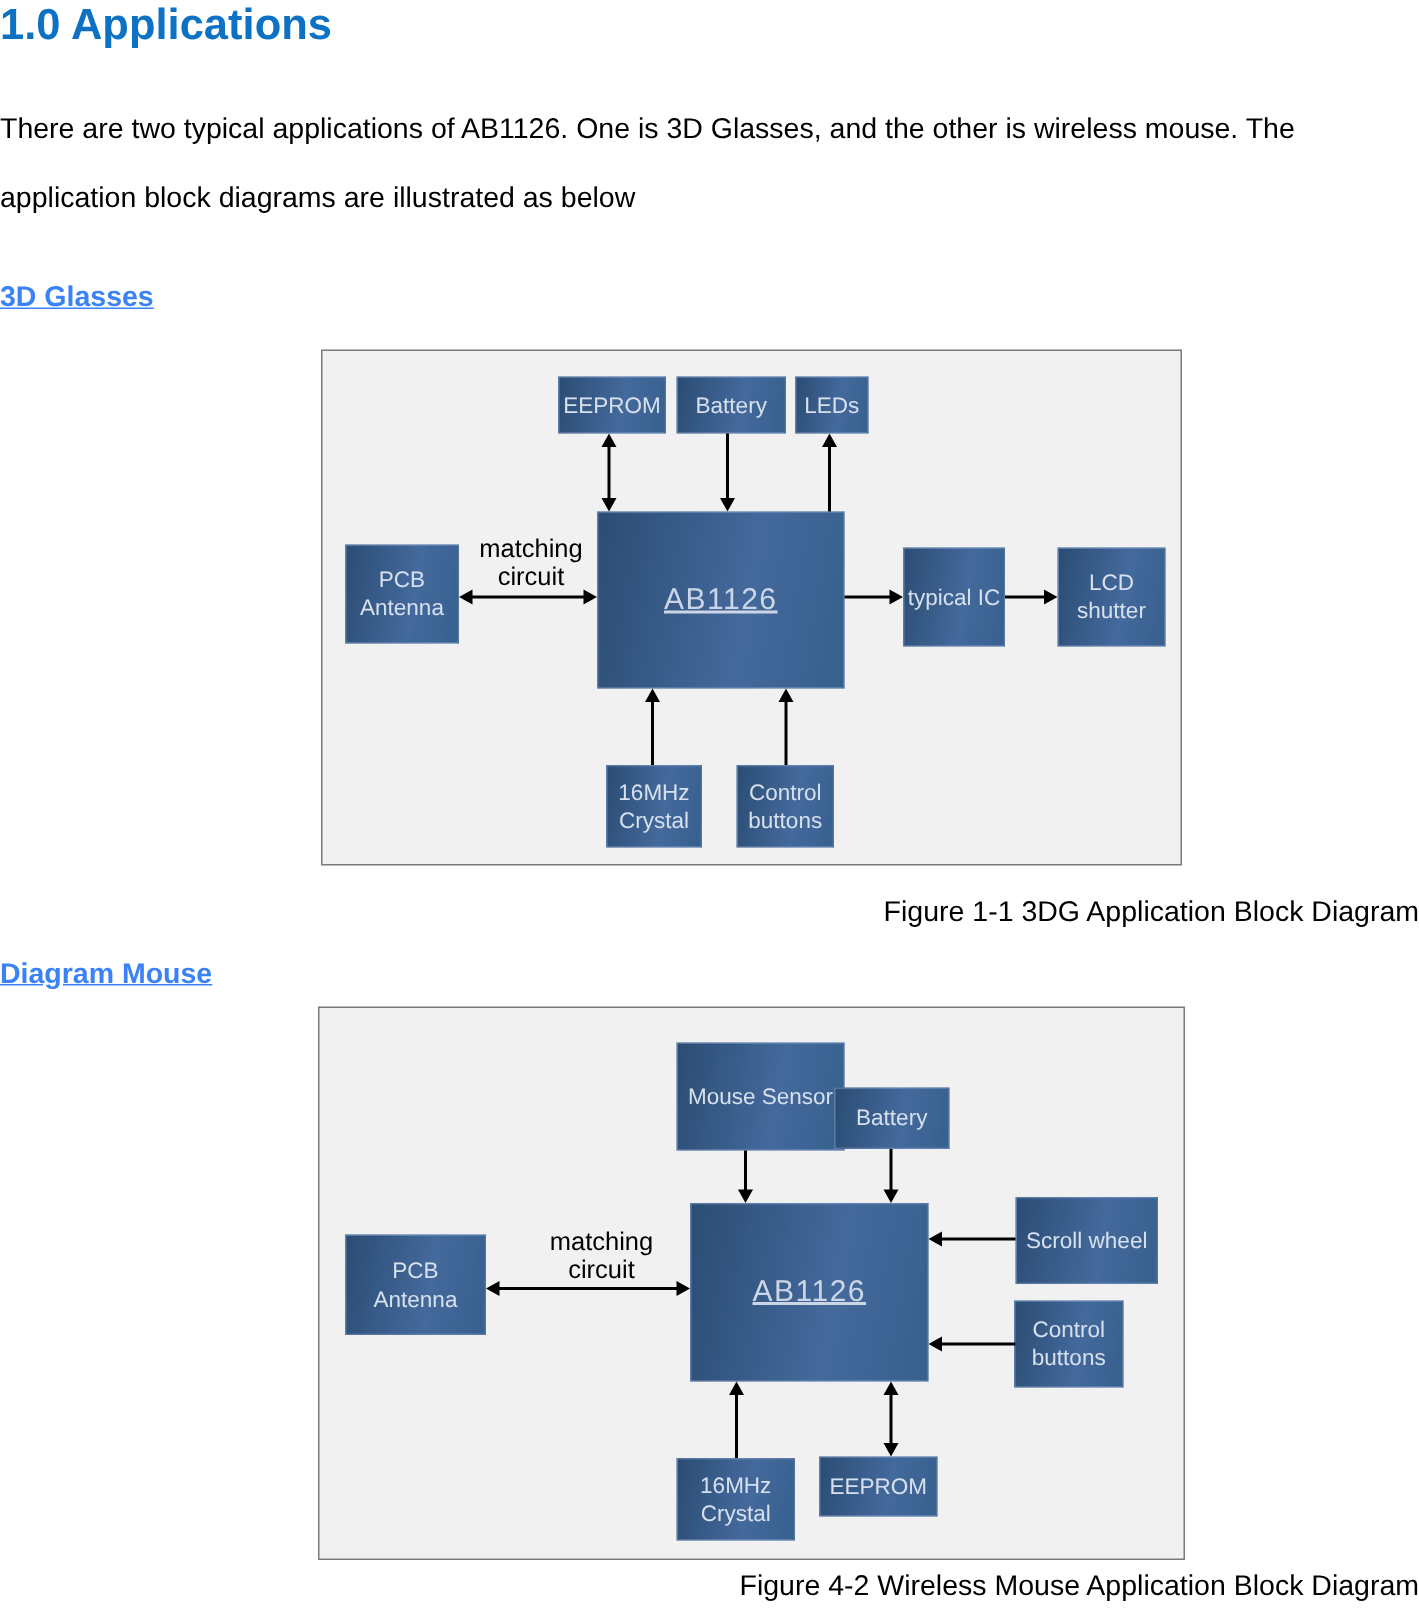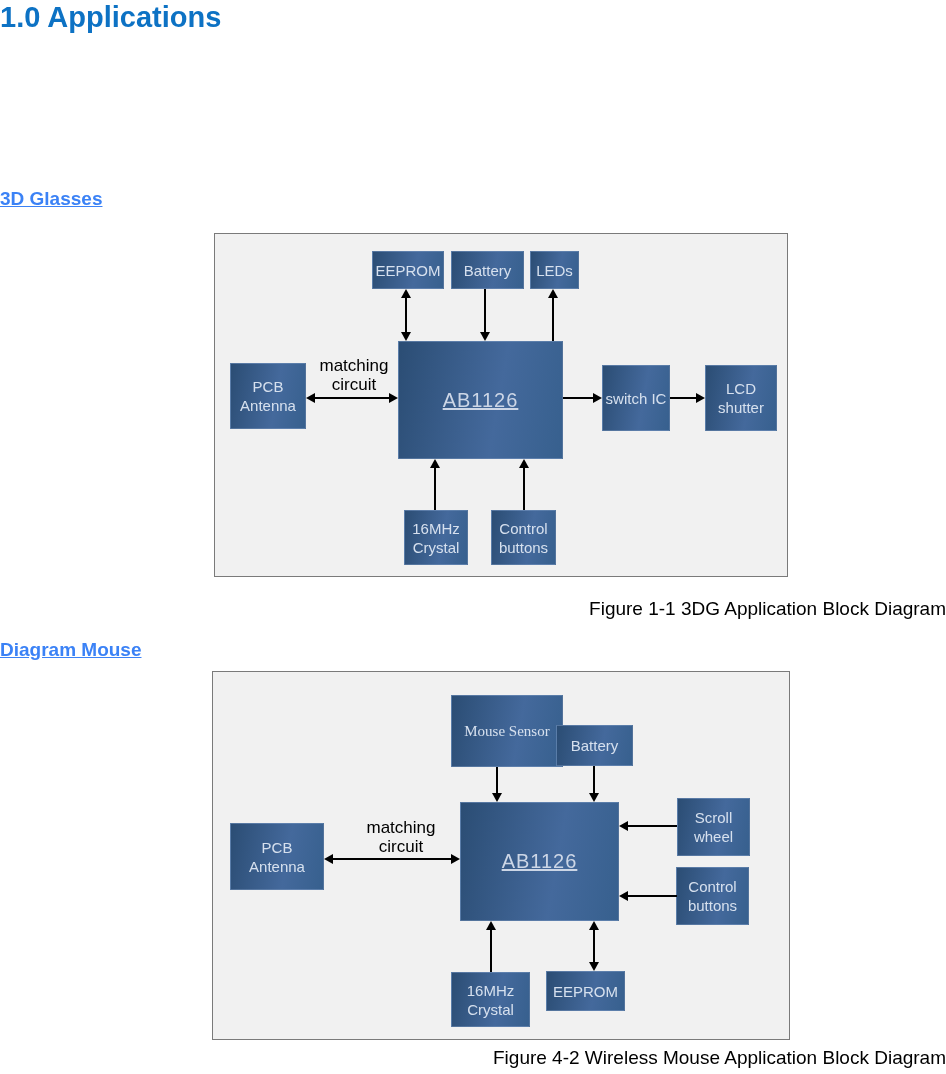--- a/index.html
+++ b/index.html
@@ -36,31 +36,35 @@
 
   .caption { position:absolute; font-size:19px; color:#000; text-align:right; }
 </style>
 </head>
 <body>
 
 <div class="page">
 
   <div class="h1">1.0 Applications</div>
 
+  <div class="para">
+    <div>There are two typical applications of AB1126. One is 3D Glasses, and the other is wireless mouse. The</div>
+    <div>application block diagrams are illustrated as below</div>
+  </div>
 
   <div class="subhead" style="top:188px;">3D Glasses</div>
 
   <div class="diagram" style="left:214px; top:233px; width:574px; height:344px;">
 
     <div class="block" style="left:157px; top:17px; width:72px; height:38px;">EEPROM</div>
     <div class="block" style="left:236px; top:17px; width:73px; height:38px;">Battery</div>
     <div class="block" style="left:315px; top:17px; width:49px; height:38px;">LEDs</div>
     <div class="block big" style="left:183px; top:107px; width:165px; height:118px;">AB1126</div>
     <div class="block" style="left:15px;  top:129px; width:76px; height:66px;">PCB Antenna</div>
-    <div class="block" style="left:387px; top:131px; width:68px; height:66px;">switch IC</div>
+    <div class="block" style="left:387px; top:131px; width:68px; height:66px;">typical IC</div>
     <div class="block" style="left:490px; top:131px; width:72px; height:66px;">LCD shutter</div>
     <div class="block" style="left:189px; top:276px; width:64px; height:55px;">16MHz Crystal</div>
     <div class="block" style="left:276px; top:276px; width:65px; height:55px;">Control buttons</div>
 
     <div class="freelabel" style="left:93px; top:122px; width:92px;">matching circuit</div>
 
     <div class="ah ah-up" style="left:186px; top:55px;"></div>
     <div class="vline" style="left:190px; top:63px; height:36px;"></div>
     <div class="ah ah-down" style="left:186px; top:98px;"></div>
 
@@ -86,25 +90,25 @@
     <div class="ah ah-up" style="left:304px; top:225px;"></div>
     <div class="vline" style="left:308px; top:233px; height:43px;"></div>
   </div>
 
   <div class="caption" style="left:54px; top:598px; width:892px;">Figure 1-1 3DG Application Block Diagram</div>
 
   <div class="subhead" style="top:639px;">Diagram Mouse</div>
 
   <div class="diagram" style="left:212px; top:671px; width:578px; height:369px;">
 
-    <div class="block" style="left:238px; top:23px;  width:112px; height:72px;font-family:Liberation Serif, serif;">Mouse Sensor</div>
+    <div class="block" style="left:238px; top:23px;  width:112px; height:72px;">Mouse Sensor</div>
     <div class="block" style="left:343px; top:53px;  width:77px; height:41px;">Battery</div>
     <div class="block big" style="left:247px; top:130px; width:159px; height:119px;">AB1126</div>
     <div class="block" style="left:17px;  top:151px; width:94px; height:67px;">PCB Antenna</div>
-    <div class="block" style="left:464px; top:126px; width:73px; height:58px;">Scroll wheel</div>
+    <div class="block" style="left:464px; top:126px; width:95px; height:58px;">Scroll wheel</div>
     <div class="block" style="left:463px; top:195px; width:73px; height:58px;">Control buttons</div>
     <div class="block" style="left:238px; top:300px; width:79px; height:55px;">16MHz Crystal</div>
     <div class="block" style="left:333px; top:299px; width:79px; height:40px;">EEPROM</div>
 
     <div class="freelabel" style="left:136px; top:146px; width:104px;">matching circuit</div>
 
     <div class="vline" style="left:283px; top:95px; height:27px;"></div>
     <div class="ah ah-down" style="left:279px; top:121px;"></div>
 
     <div class="vline" style="left:380px; top:94px; height:28px;"></div>

